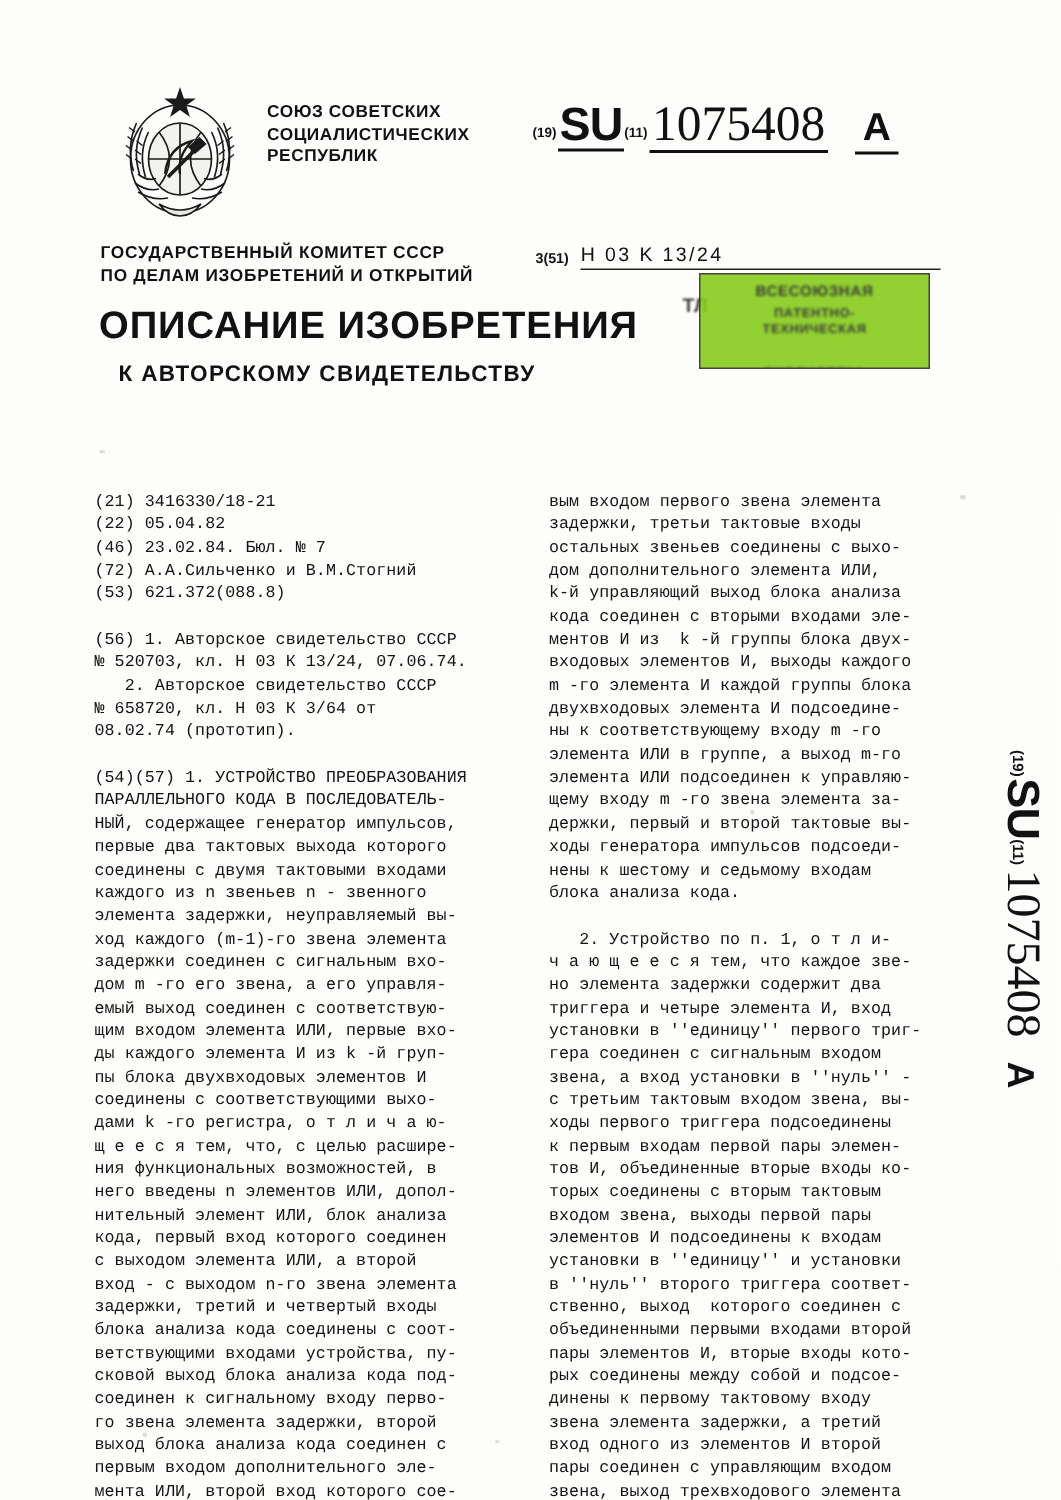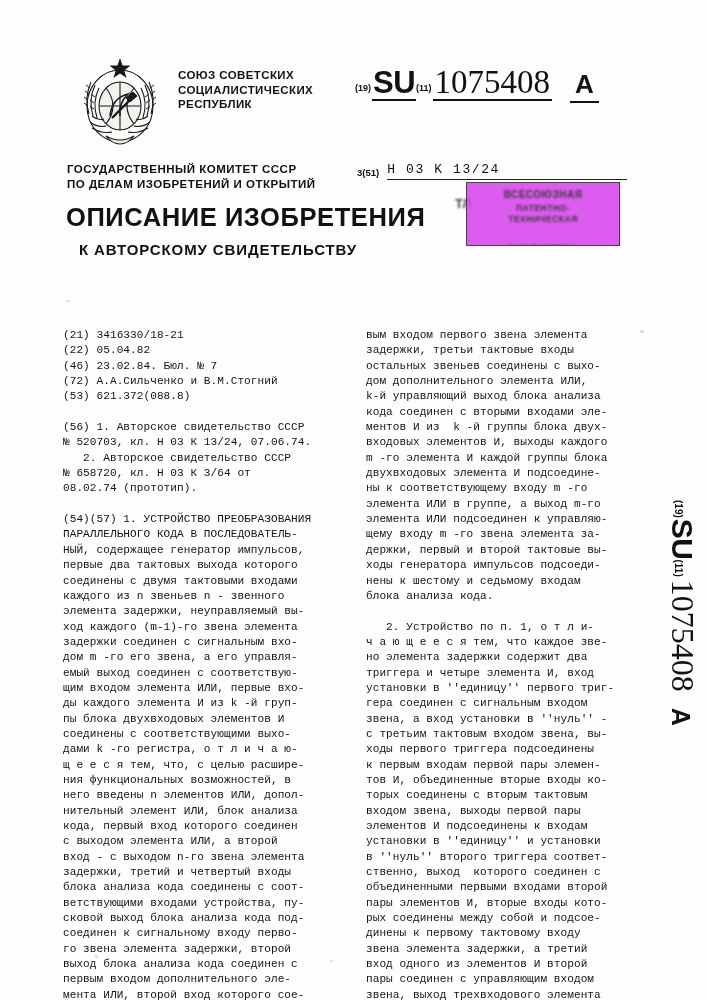--- a/index.html
+++ b/index.html
@@ -102,21 +102,21 @@
     margin-top: 32px;
   }
   #ipc-label {
     font-family: "Liberation Sans", sans-serif;
     font-size: 9.5px;
     font-weight: bold;
     margin-right: 8px;
     padding-bottom: 2px;
   }
   #ipc-value {
-    font-family: Liberation Mono, monospace;
+    font-family: Liberation Sans, sans-serif;
     font-size: 13px;
     letter-spacing: 1.6px;
     border-bottom: 1.2px solid #222;
     width: 240px;
     padding-bottom: 2px;
   }
 
   #committee {
     position: absolute;
     left: 67px; top: 162px;
@@ -147,21 +147,21 @@
     white-space: nowrap;
     margin-left: 13px;
   }
 
   
   #stamp {
     position: absolute;
     left: 466px; top: 182px;
     width: 152px; height: 62px;
     border: 1.6px solid #2a2a2a;
-    background: #d946ef;
+    background: #84cc16;
     overflow: hidden;
     opacity: 0.88;
   }
   #stamp .stamp-line {
     font-family: "Liberation Sans", sans-serif;
     font-weight: bold;
     text-align: center;
     color: #1d1d1d;
     filter: blur(0.9px);
     letter-spacing: 0.5px;

